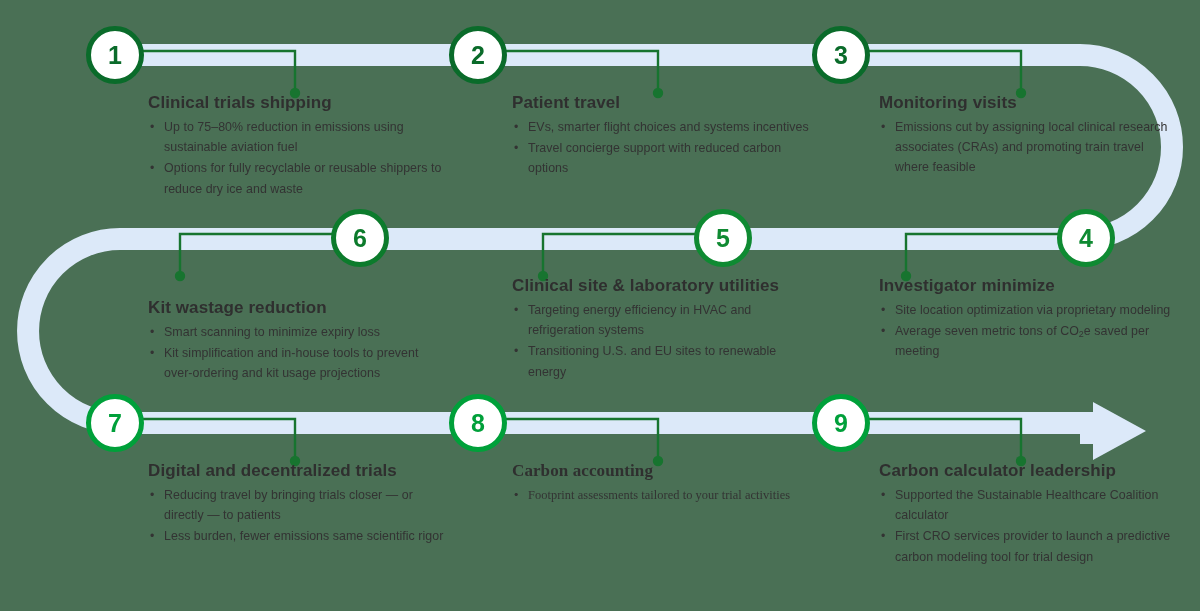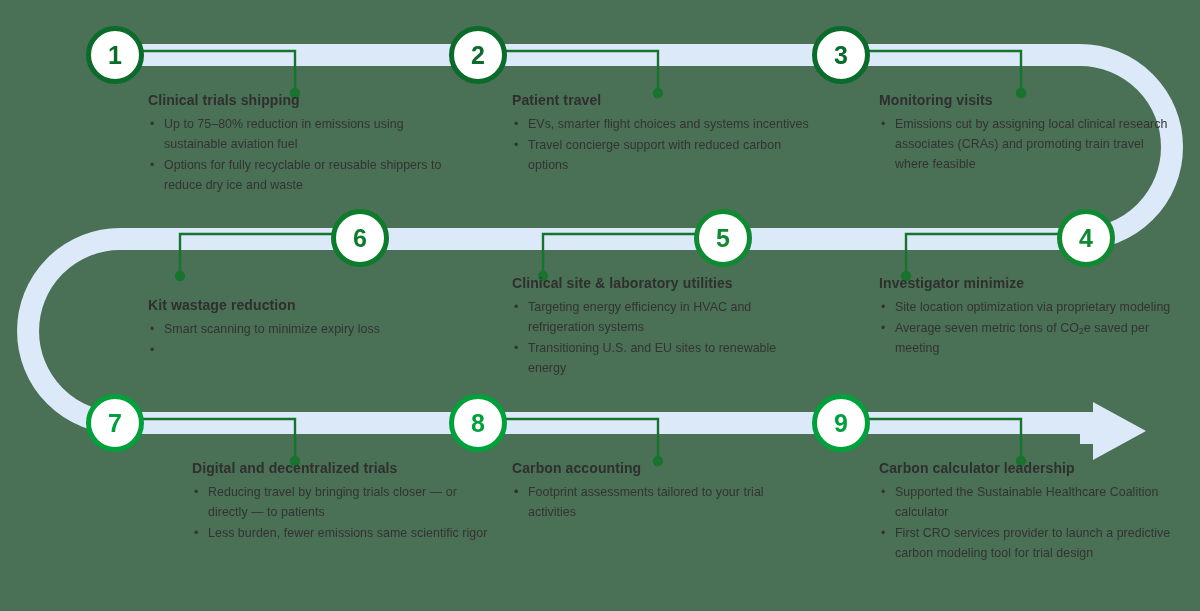--- a/index.html
+++ b/index.html
@@ -41,21 +41,21 @@
     letter-spacing:0;
   }
 
   
   .block{
     position:absolute;
     z-index:5;
   }
   .block h3{
     margin:0 0 4px 0;
-    font-size:14px;
+    font-size:17px;
     font-weight:700;
     color:#2f2f2f;
     letter-spacing:.1px;
     line-height:1.25;
   }
   .block ul{
     margin:0;
     padding:0;
     list-style:none;
   }
@@ -175,31 +175,31 @@
         <h3>Clinical site &amp; laboratory utilities</h3>
         <ul>
           <li><span class="bul">•</span><span>Targeting energy efficiency in HVAC and refrigeration systems</span></li>
           <li><span class="bul">•</span><span>Transitioning U.S. and EU sites to renewable energy</span></li>
         </ul>
       </div>
       <div class="block" style="left: 148px; top: 275px; width: 300px; margin-top: 22px;">
         <h3>Kit wastage reduction</h3>
         <ul>
           <li><span class="bul">•</span><span>Smart scanning to minimize expiry loss</span></li>
-          <li><span class="bul">•</span></li>
-        </ul>
-      </div>
-      <div class="block" style="left: 148px; top: 460px; width: 300px; margin-left: 44px;">
+          <li><span class="bul">•</span><span>Kit simplification and in-house tools to prevent over-ordering and kit usage projections</span></li>
+        </ul>
+      </div>
+      <div class="block" style="left: 148px; top: 460px; width: 300px;">
         <h3>Digital and decentralized trials</h3>
         <ul>
           <li><span class="bul">•</span><span>Reducing travel by bringing trials closer — or directly — to patients</span></li>
           <li><span class="bul">•</span><span>Less burden, fewer emissions same scientific rigor</span></li>
         </ul>
       </div>
-      <div class="block" style="left: 512px; top: 460px; width: 300px;">
+      <div class="block" style="left: 512px; top: 460px; width: 300px; font-family: Liberation Serif, serif;">
         <h3>Carbon accounting</h3>
         <ul>
           <li><span class="bul">•</span></li>
           <li><span class="bul">•</span><span>Footprint assessments tailored to your trial activities</span></li>
         </ul>
       </div>
       <div class="block" style="left: 879px; top: 460px; width: 300px;">
         <h3>Carbon calculator leadership</h3>
         <ul>
           <li><span class="bul">•</span><span>Supported the Sustainable Healthcare Coalition calculator</span></li>

